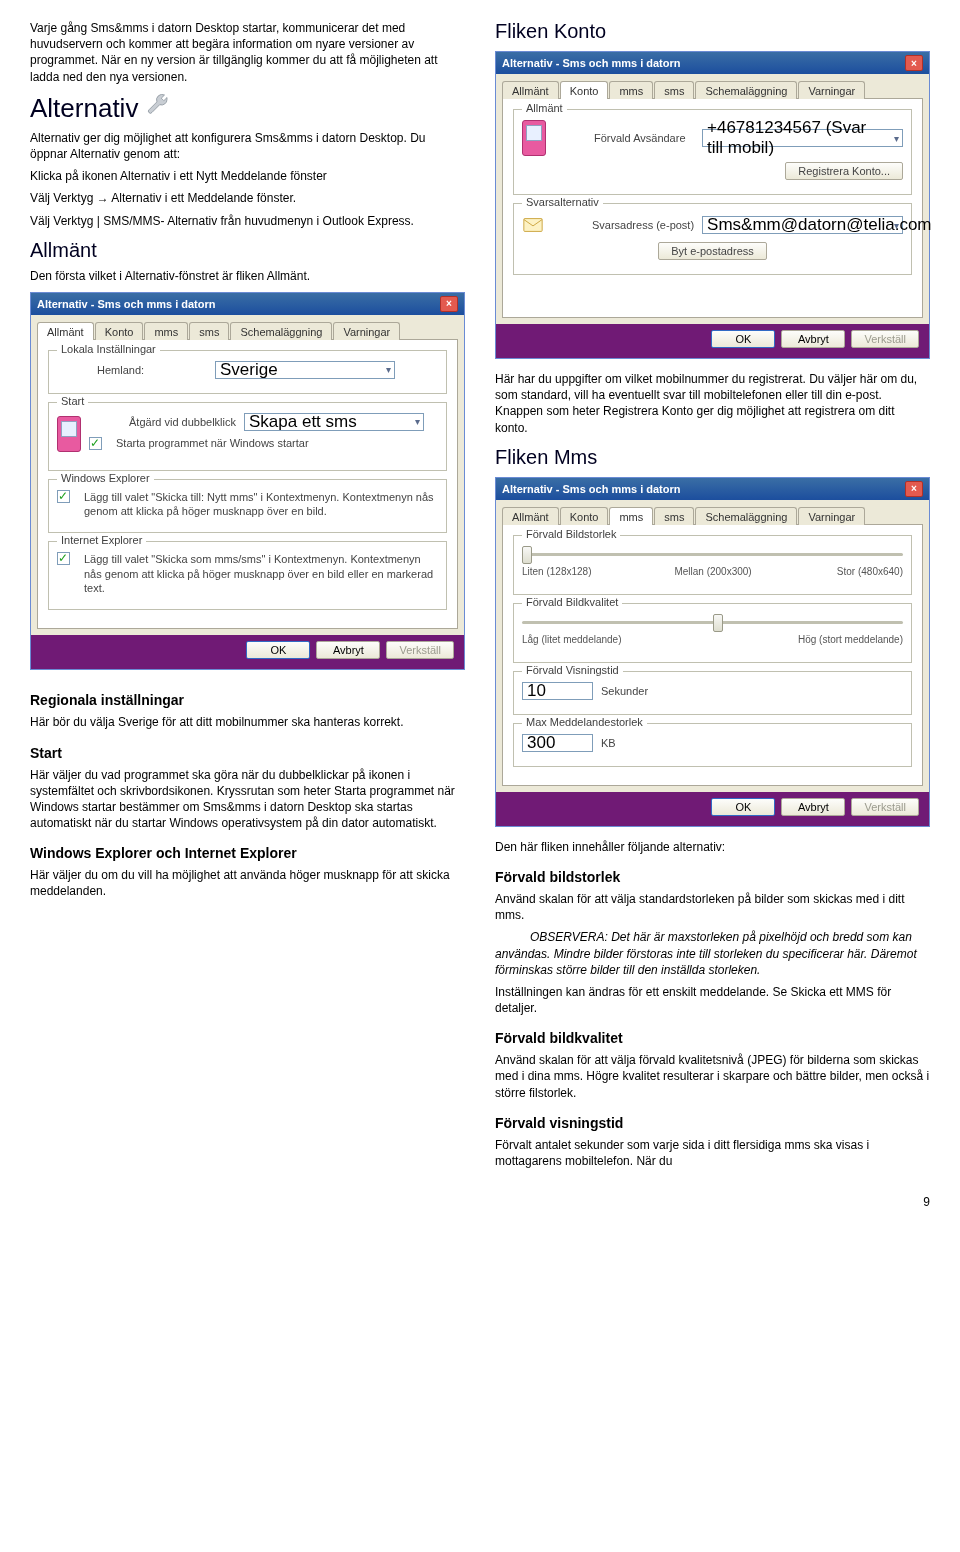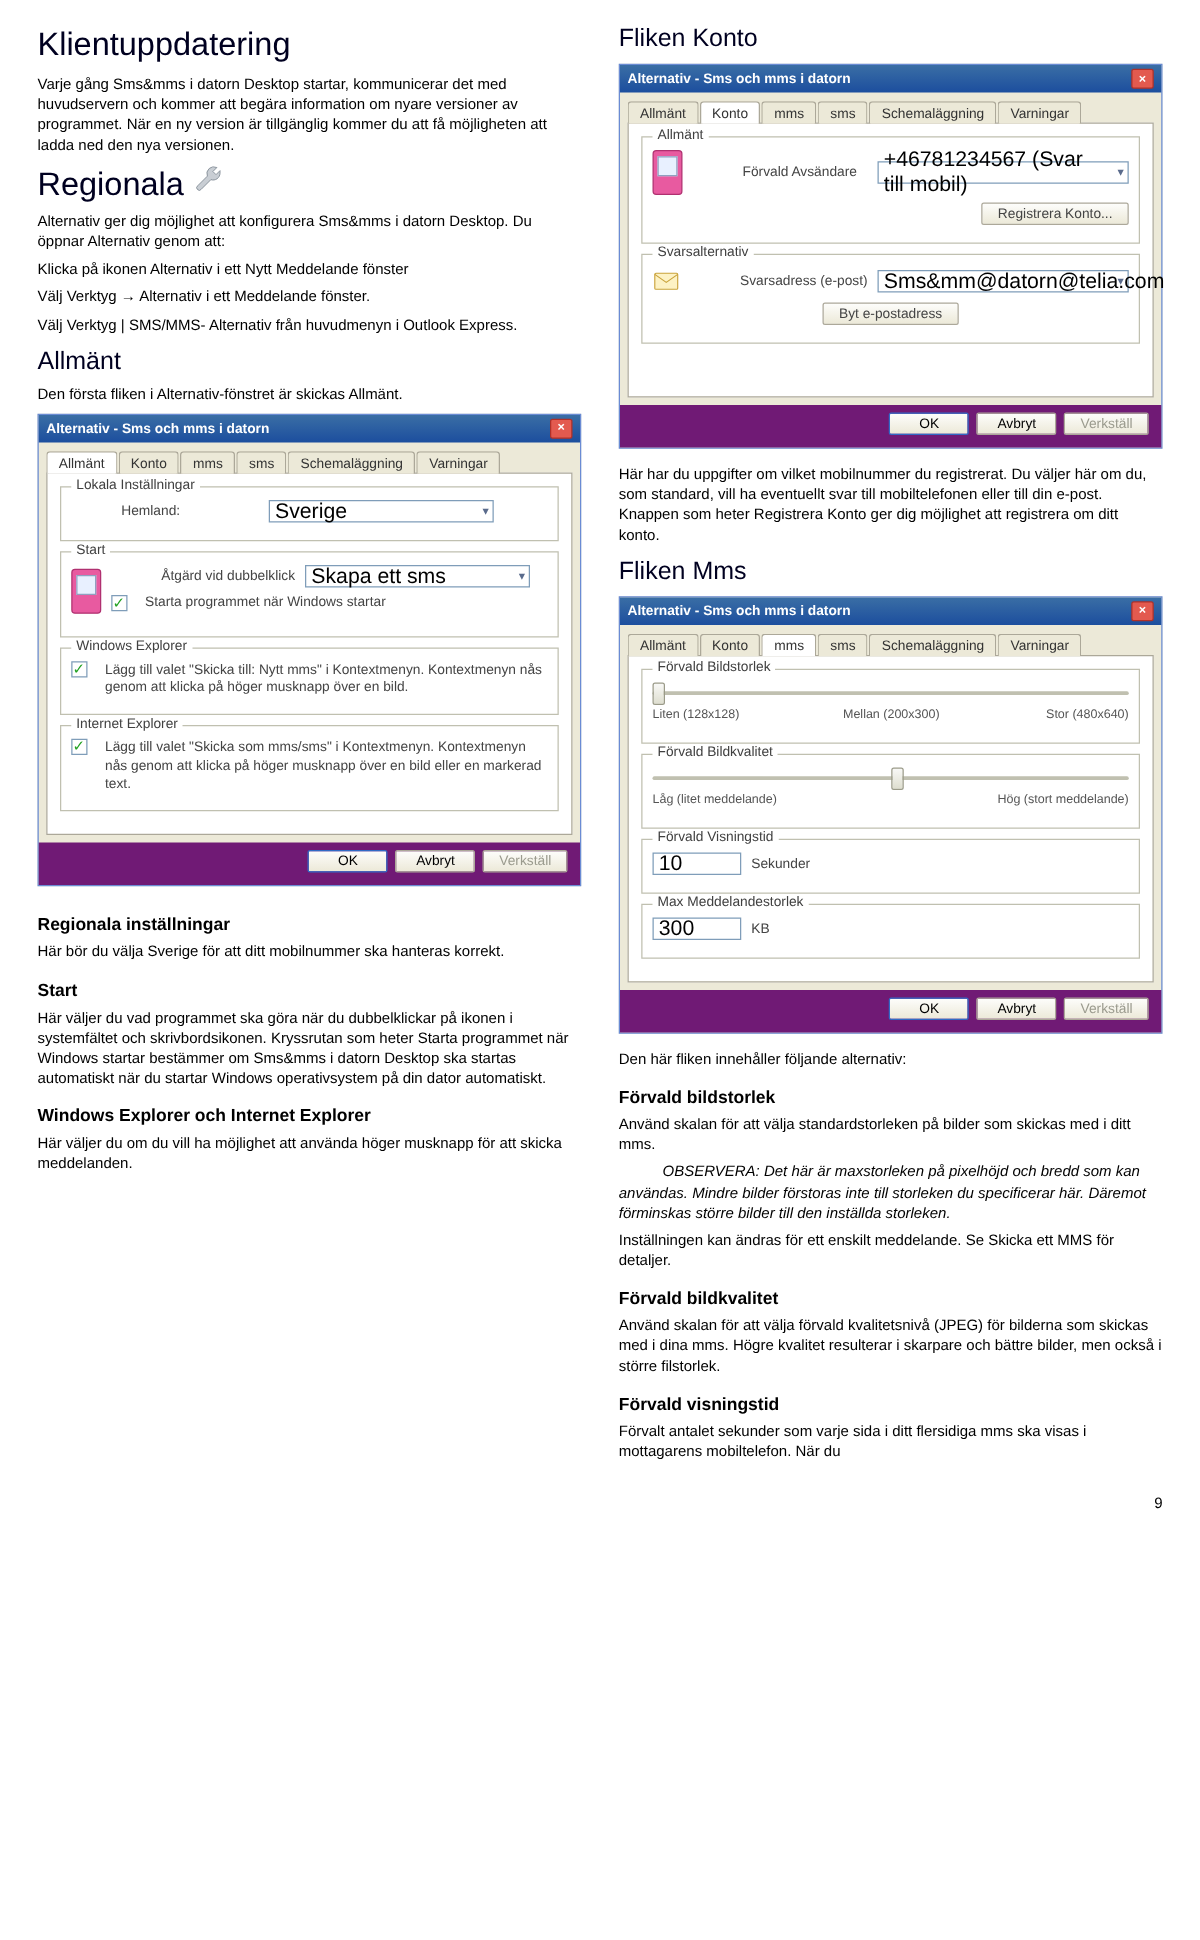--- a/index.html
+++ b/index.html
@@ -243,38 +243,37 @@
   .multiline { line-height:1.3; color:#444; }
   .slider-row { display:flex; align-items:flex-start; gap:8px; padding-bottom:22px;}
   .sec-lowpad { margin-top:22px; }
 </style>
 </head>
 <body>
 
 <div class="columns">
 
   <div class="column">
-    <h1 class="big">Klientuppdatering</h1>
     <p>Varje gång Sms&amp;mms i datorn Desktop startar, kommunicerar det med huvudservern och kommer att begära information om nyare versioner av programmet. När en ny version är tillgänglig kommer du att få möjligheten att ladda ned den nya versionen.</p>
 
     <h1 class="alt">
-      <span>Regionala</span>
+      <span>Alternativ</span>
       <span class="icon-wrench">
         <svg viewBox="0 0 24 24" width="24" height="24">
           <path d="M21 5.5a5.5 5.5 0 0 1-7.3 5.2L6 18.4a2 2 0 1 1-2.8-2.8l7.7-7.7A5.5 5.5 0 0 1 18.5 1l-3.2 3.2 2.5 2.5L21 3.5z" fill="#c9ced4" stroke="#8b949d" stroke-width="0.8"></path>
         </svg>
       </span>
     </h1>
     <p>Alternativ ger dig möjlighet att konfigurera Sms&amp;mms i datorn Desktop. Du öppnar Alternativ genom att:</p>
     <p><span>Klicka på ikonen Alternativ i ett Nytt Meddelande fönster</span></p>
     <p><span>Välj Verktyg → Alternativ i ett Meddelande fönster.</span></p>
     <p><span>Välj Verktyg | SMS/MMS- Alternativ från huvudmenyn i Outlook Express.</span></p>
 
     <h2 class="sub">Allmänt</h2>
-    <p>Den första fliken i Alternativ-fönstret är skickas Allmänt.</p>
+    <p>Den första vilket i Alternativ-fönstret är fliken Allmänt.</p>
 
     <div class="dialog">
       <div class="titlebar">
         <span>Alternativ - Sms och mms i datorn</span>
         <span class="tbtn">×</span>
       </div>
       <div class="tabs">
         <div class="tab active">Allmänt</div>
         <div class="tab">Konto</div>
         <div class="tab">mms</div>

